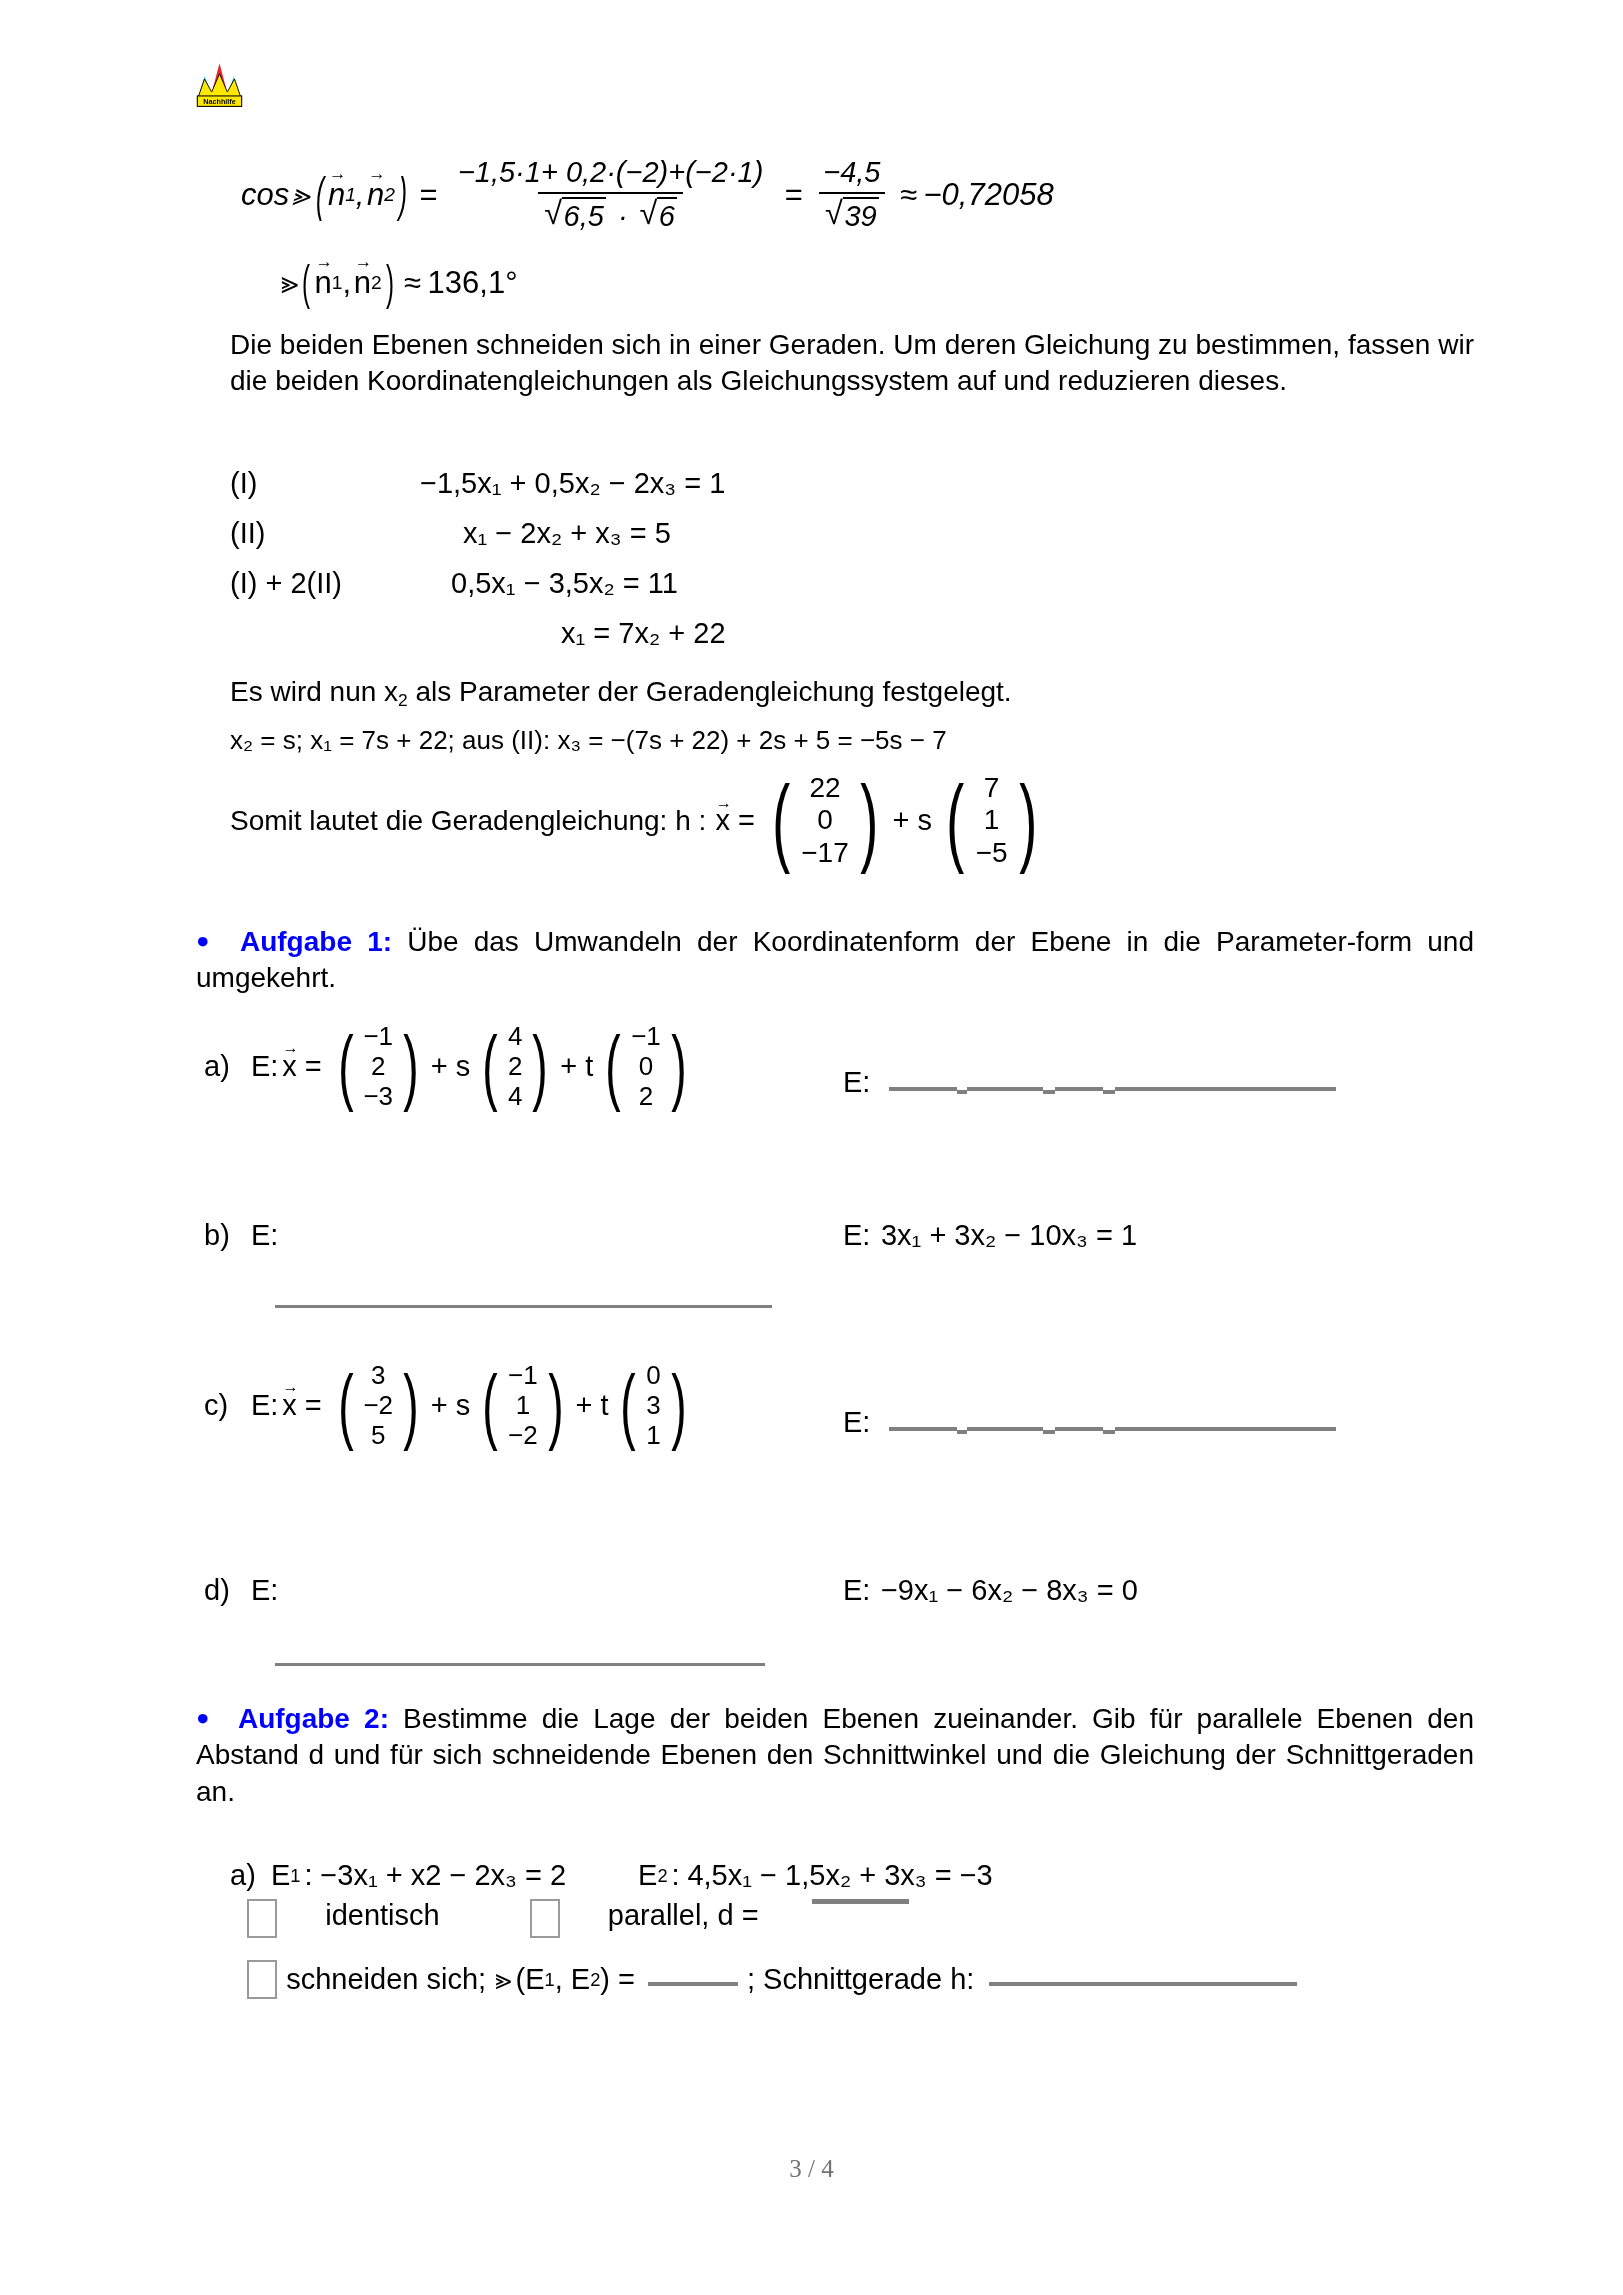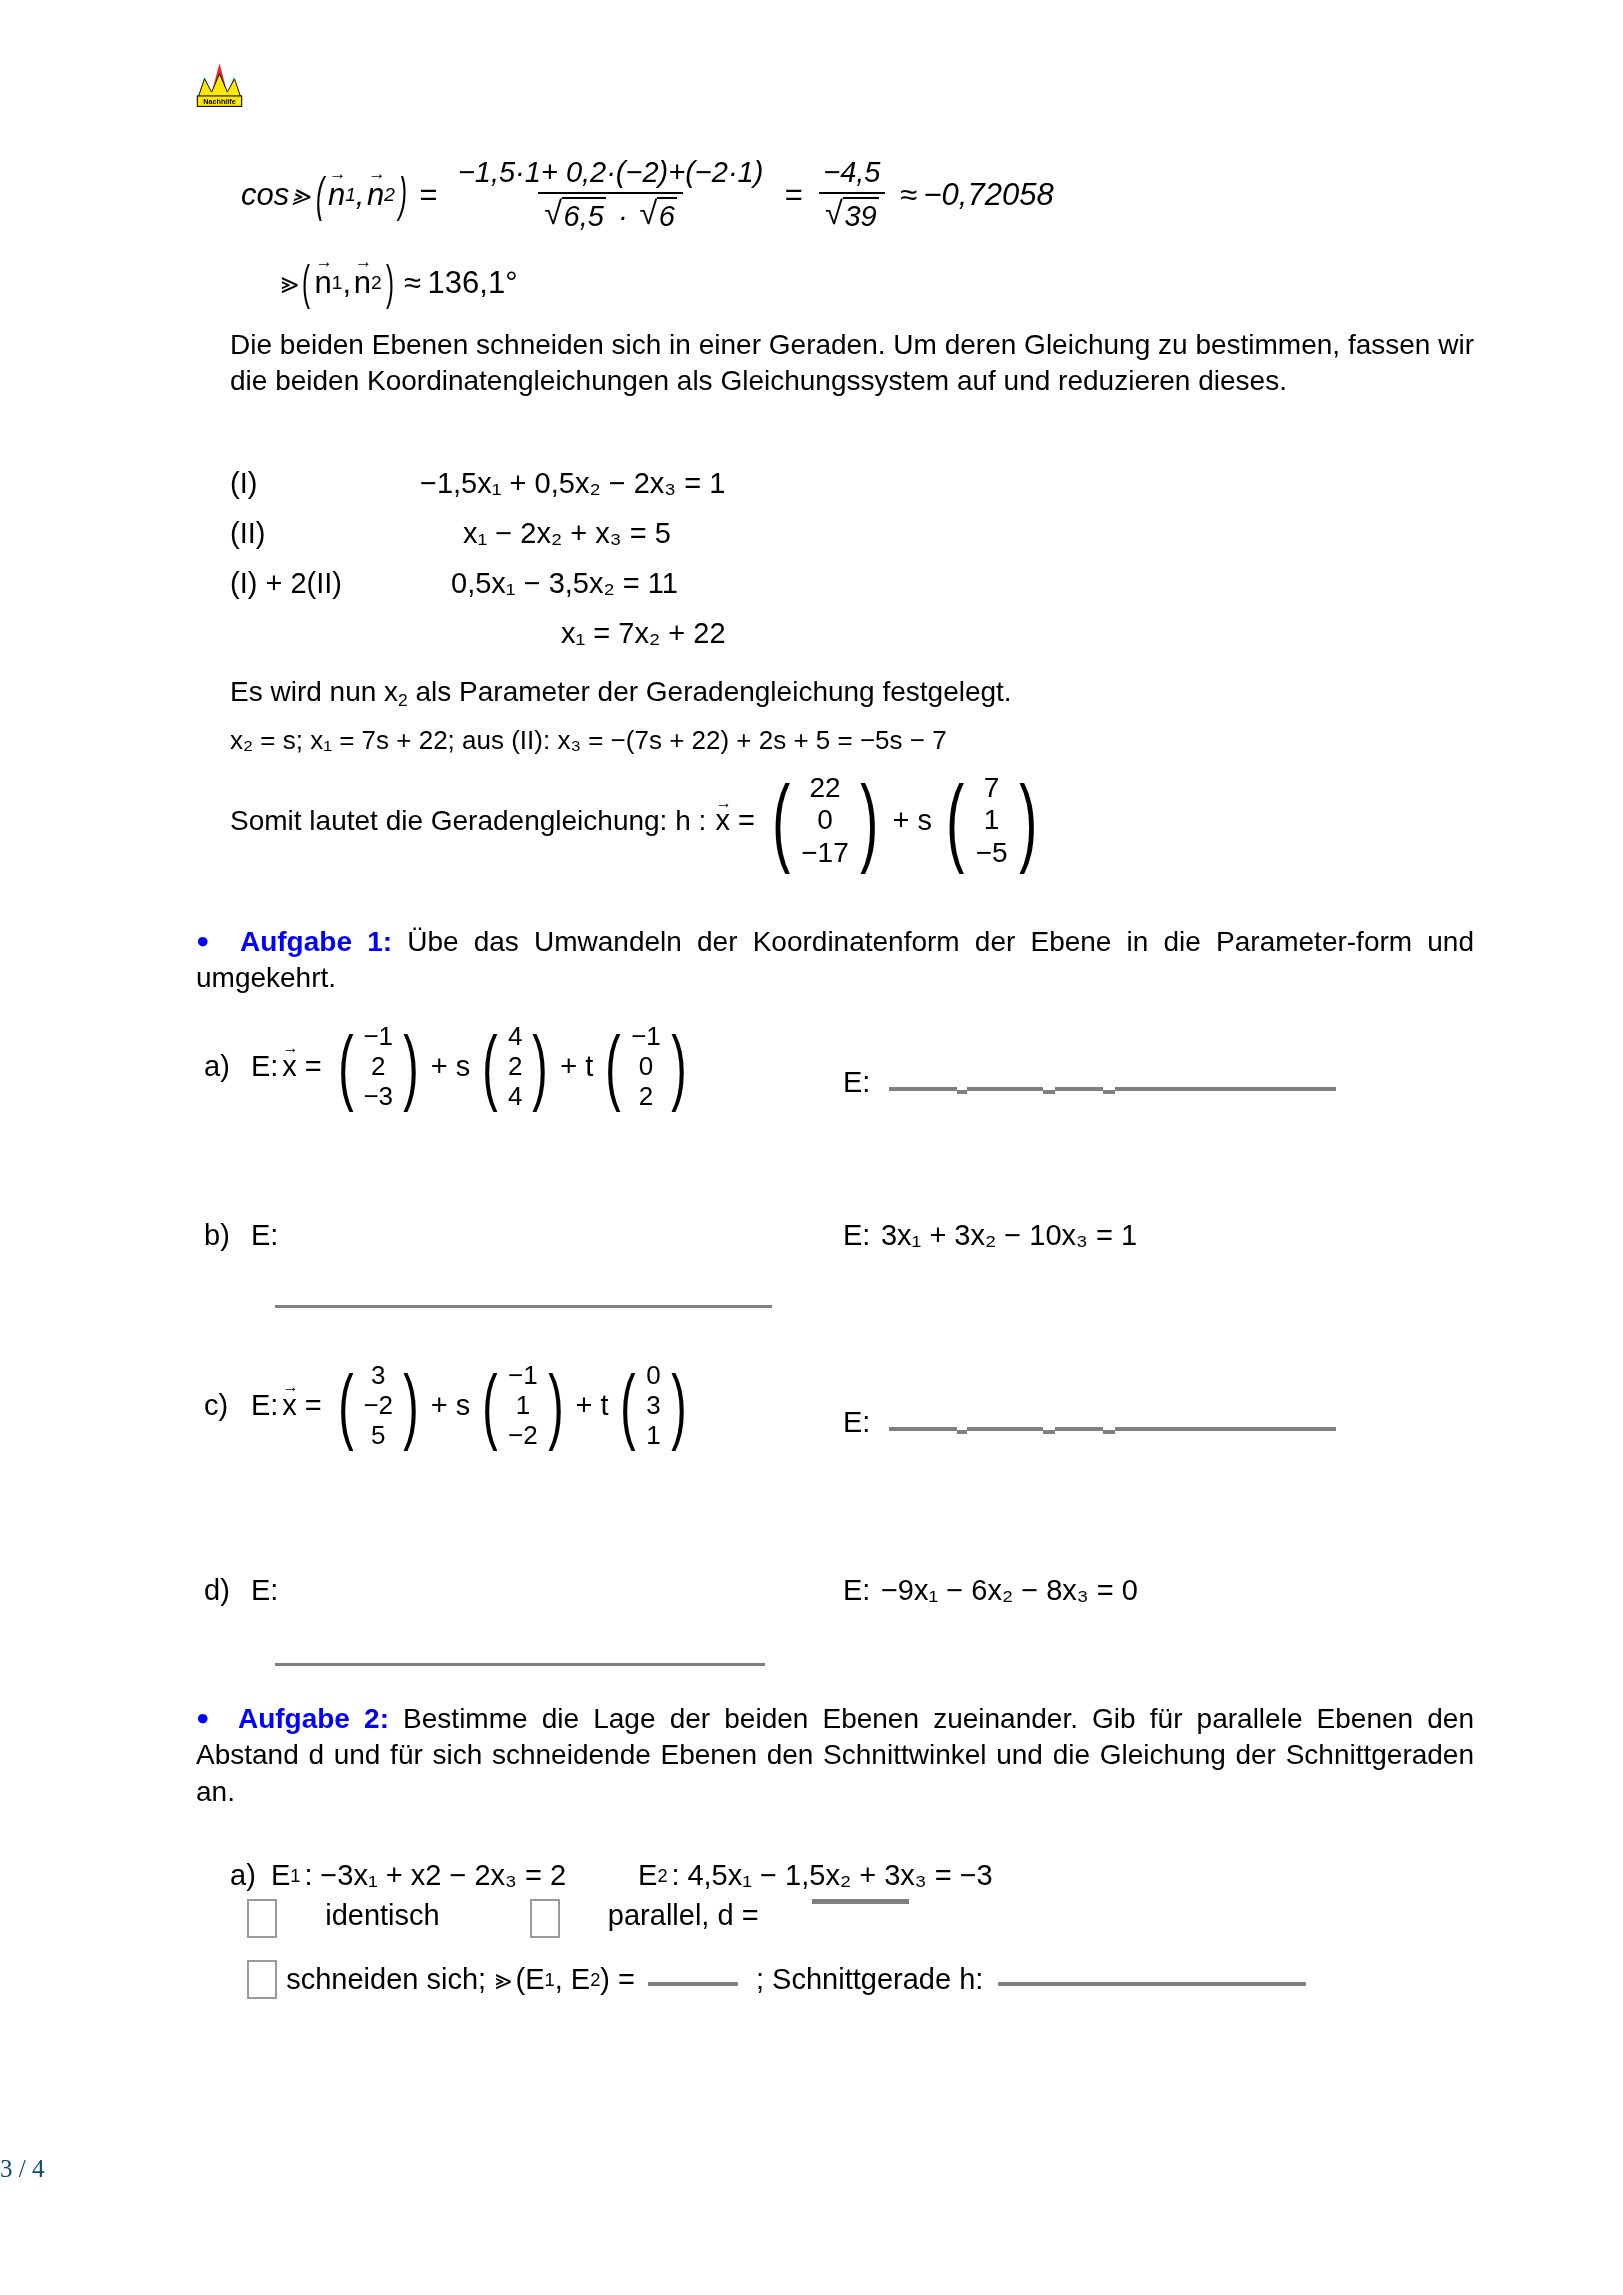--- a/index.html
+++ b/index.html
@@ -74,22 +74,22 @@
   
   .cbox {
     display:inline-block; width:26px; height:35px;
     border:2px solid #9a9a9a; background:#fff;
     vertical-align:-7.9px; margin-right:9.2px;
   }
 
   
   .footer {
     position:absolute; left:0; top:2155px; width:1623px;
-    font-family:"Liberation Serif", serif;
-    font-size:25px; color:#0c4a6e;
+    text-align:center; font-family:"Liberation Serif", serif;
+    font-size:25px; color:#737373;
   }
 
   .row { display:flex; align-items:center; }
 </style>
 </head>
 <body>
 
 <div class="page">
 
   <div class="header">
@@ -370,21 +370,21 @@
   <div style="position:absolute; left:247px; top:1960px; display:flex; align-items:center;justify-content:space-between;">
     <span class="cbox"></span>
     <span class="math">schneiden sich;</span>
     <span class="math" style="margin-left:9.2px;">⪢</span>
     <span class="math" style="margin-left:3.9px;">(E</span>
       <sub class="math" style="font-size:18.3px;">1</sub>
     <span class="math">, E</span>
       <sub class="math" style="font-size:18.3px;">2</sub>
     <span class="math">) =</span>
     <span class="ansline" style="width:90px; margin-left:13px; margin-bottom:-9.2px;"></span>
-    <span class="math" style="margin-left:18px;">; Schnittgerade h:</span>
+    <span class="math" style="margin-left:9px;">; Schnittgerade h:</span>
     <span class="ansline" style="width:308px; margin-left:14.4px; margin-bottom:-9.2px;"></span>
   </div>
 
   <div class="footer">
     <span>3 / 4</span>
   </div>
 
 </div>
 
 

